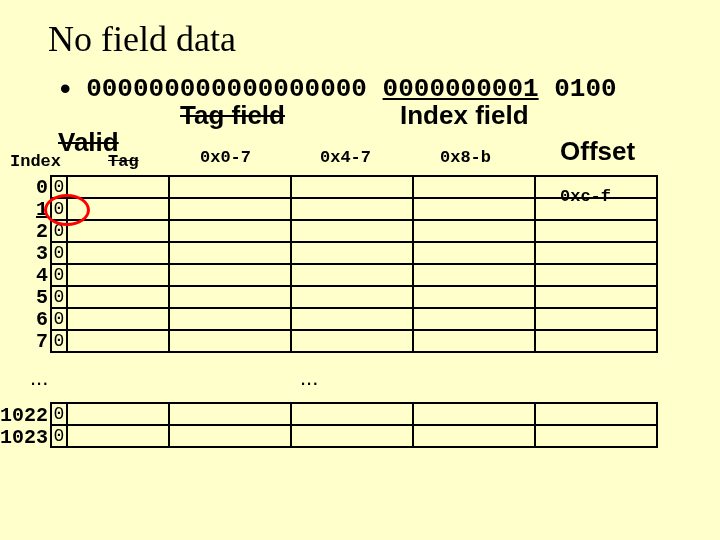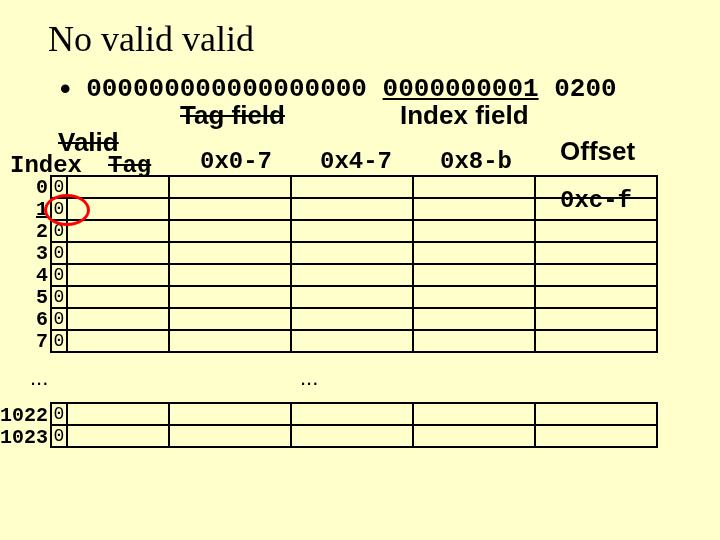--- a/index.html
+++ b/index.html
@@ -44,21 +44,21 @@
     color: #000;
   }
   .label.tagfield { top: 100px; left: 180px; text-decoration: line-through; }
   .label.indexfield { top: 100px; left: 400px; }
   .label.offset { top: 100px; left: 560px; margin-top: 36px; }
   .label.valid { top: 127px; left: 58px; text-decoration: line-through; }
   .mono-head {
     position: absolute;
     font-family: "Courier New", monospace;
     font-weight: bold;
-    font-size: 24px;
+    font-size: 17px;
     color: #000;
   }
   .mono-head.index { top: 152px; left: 10px; font-weight: bold; }
   .mono-head.tag { top: 152px; left: 108px; text-decoration: line-through; }
   .mono-head.c0 { top: 148px; left: 200px; }
   .mono-head.c1 { top: 148px; left: 320px; }
   .mono-head.c2 { top: 148px; left: 440px; }
   .mono-head.c3 { top: 148px; left: 560px; margin-top: 39px; }
 
   .table {
@@ -121,23 +121,23 @@
     width: 40px;
     height: 26px;
     border: 3px solid #ff0000;
     border-radius: 50%;
   }
   .idx1 { text-decoration: underline; }
 </style>
 </head>
 <body>
 
-<div class="title">No valid valid</div>
-
-<div class="bullet-line"><span class="dot">•</span> <span>000000000000000000</span> <span class="underline">0000000001</span> <span>0200</span></div>
+<div class="title">No field data</div>
+
+<div class="bullet-line"><span class="dot">•</span> <span>000000000000000000</span> <span class="underline">0000000001</span> <span>0100</span></div>
 
 <div class="label tagfield">Tag field</div>
 <div class="label indexfield">Index field</div>
 <div class="label offset">Offset</div>
 <div class="label valid">Valid</div>
 
 <div class="mono-head index">Index</div>
 <div class="mono-head tag">Tag</div>
 <div class="mono-head c0">0x0-7</div>
 <div class="mono-head c1">0x4-7</div>

